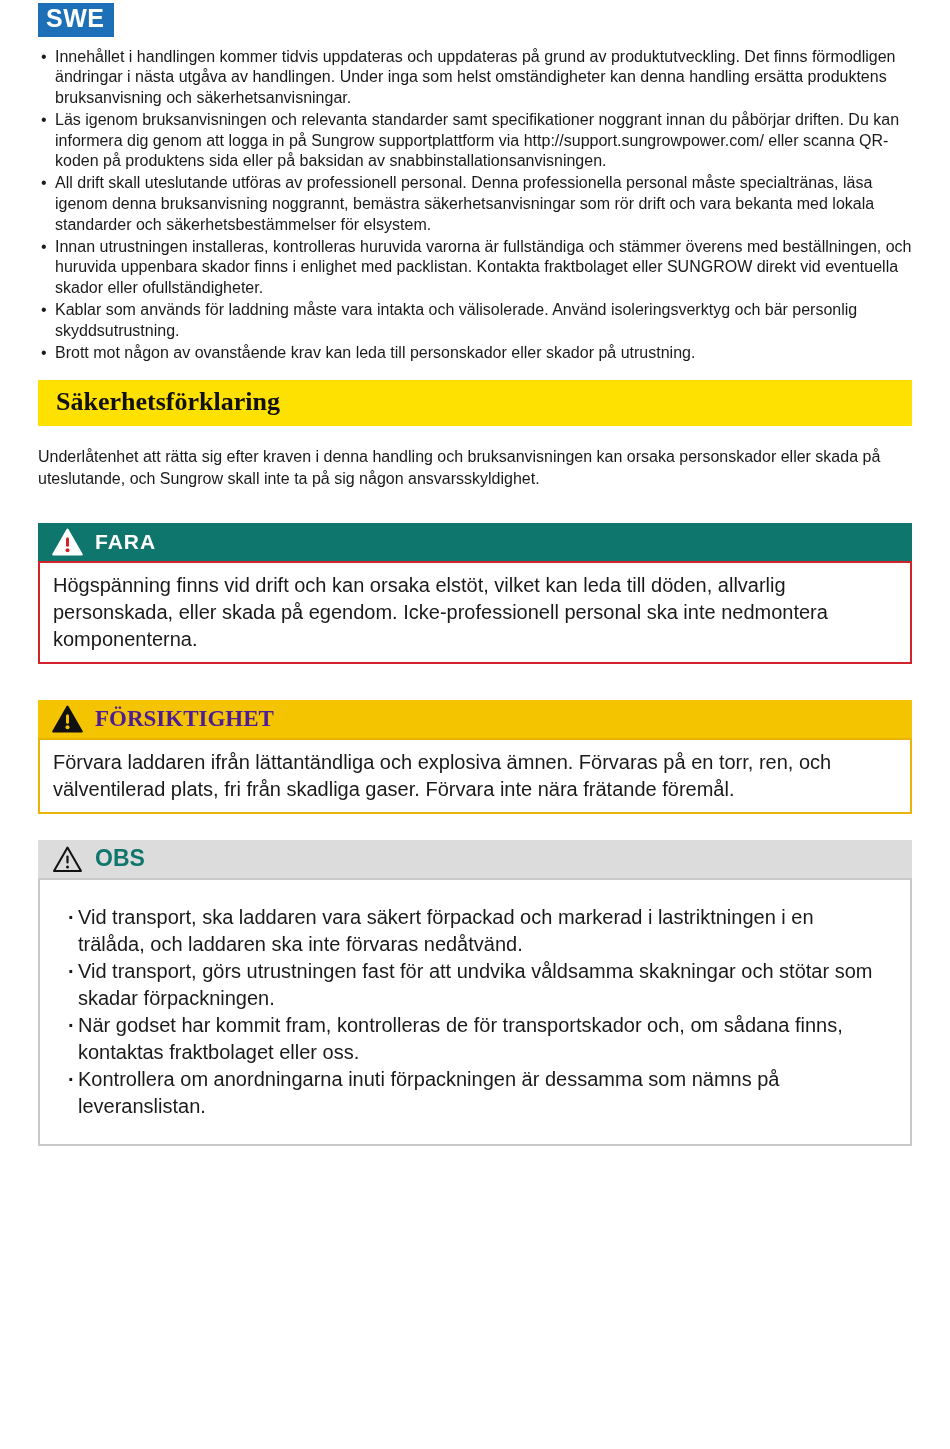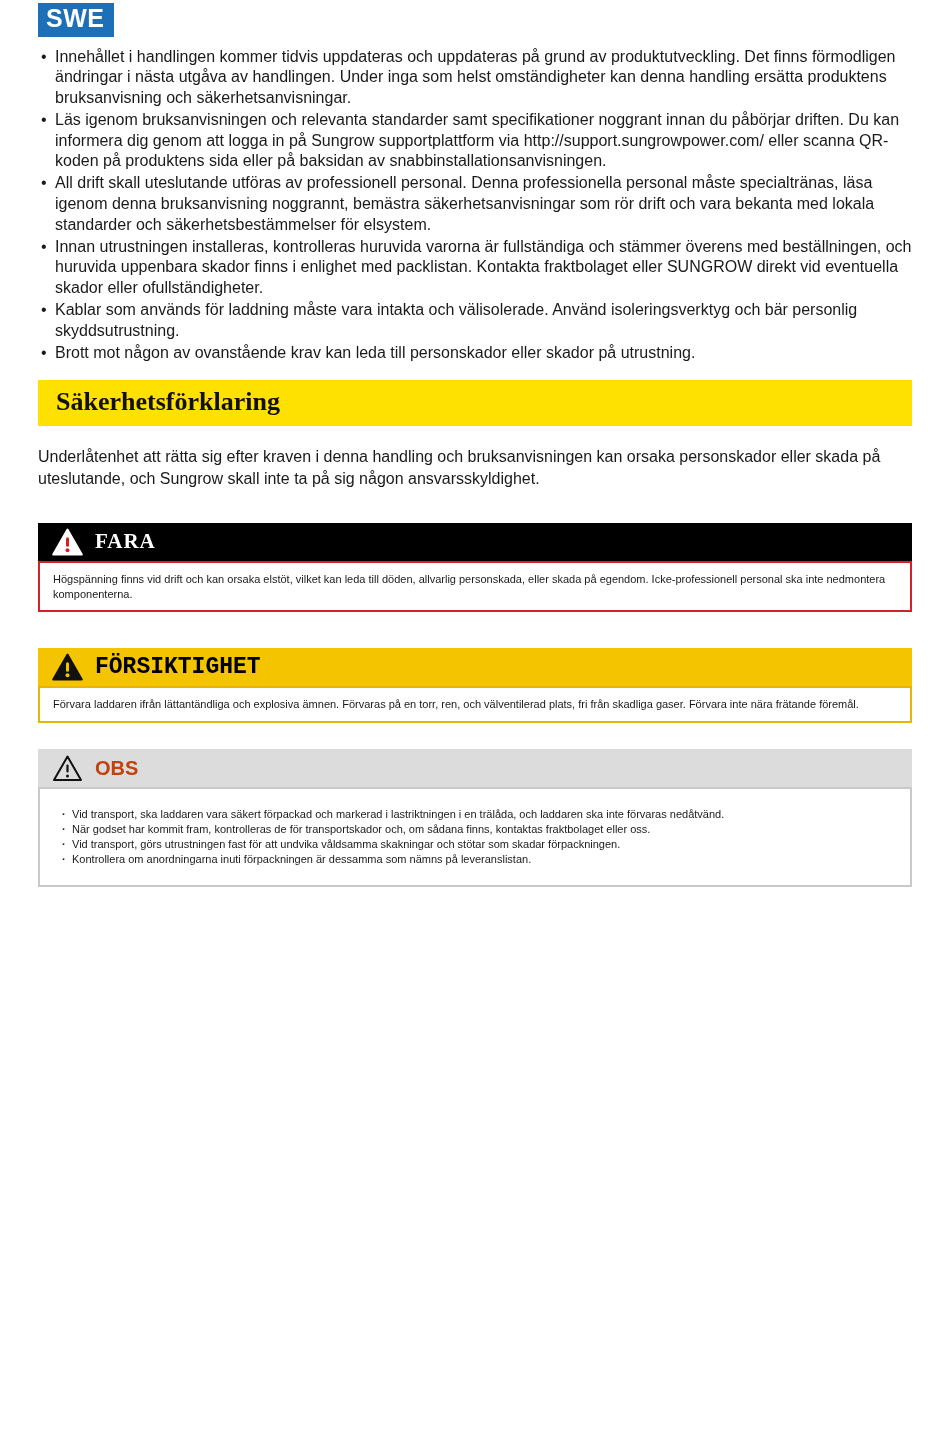--- a/index.html
+++ b/index.html
@@ -69,44 +69,44 @@
   .alert-header {
     display:flex;
     align-items:center;
     gap:12px;
     padding:5px 14px;
     min-height:28px;
     box-sizing:border-box;
   }
   .alert-title { font-weight:bold; }
 
-  .danger .alert-header { background:#000000;font-family:Liberation Serif, serif; }
+  .danger .alert-header { background:#0f766e; }
   .danger .alert-title { color:#ffffff; font-size:21px; letter-spacing:1px; }
   .danger .alert-body { border:2px solid #D2232A; }
 
   .caution .alert-header { background:#F5C400; }
   .caution .alert-title {
-    color:#000000;
-    font-family:Liberation Mono, monospace;
+    color:#4c1d95;
+    font-family:Liberation Serif, serif;
     font-size:23px;
   }
   .caution .alert-body { border:2px solid #eab308; }
 
   .notice .alert-header { background:#DCDCDC; }
-  .notice .alert-title { color:#c2410c; font-size:20px; }
+  .notice .alert-title { color:#0f766e; font-size:23px; }
   .notice .alert-body { border:2px solid #C9C9C9; }
 
   .alert-body {
     background:#ffffff;
     padding:9px 13px;
-    font-size:11px;
+    font-size:20px;
     line-height:1.35;
   }
 
-  .notice-list { list-style:none; margin:9px; padding:0; }
+  .notice-list { list-style:none; margin:15px; padding:0; }
   .notice-list li { position:relative; padding-left:10px; }
   .notice-list li::before {
     content:"\00B7";
     position:absolute;
     left:0; top:0;
     font-weight:bold;
   }
 
   .icon-wrap { display:flex; align-items:center; }
 </style>
@@ -168,20 +168,20 @@
           <path d="M15.5 2.5 L29 26 L2 26 Z" fill="none" stroke="#111111" stroke-width="2" stroke-linejoin="round"></path>
           <rect x="14.4" y="10.5" width="2.2" height="8" rx="1.1" fill="#111111"></rect>
           <circle cx="15.5" cy="22" r="1.5" fill="#111111"></circle>
         </svg>
       </span>
       <span class="alert-title">OBS</span>
     </div>
     <div class="alert-body">
       <ul class="notice-list">
         <li>Vid transport, ska laddaren vara säkert förpackad och markerad i lastriktningen i en trälåda, och laddaren ska inte förvaras nedåtvänd.</li>
+        <li>Vid transport, görs utrustningen fast för att undvika våldsamma skakningar och stötar som skadar förpackningen.</li>
         <li>När godset har kommit fram, kontrolleras de för transportskador och, om sådana finns, kontaktas fraktbolaget eller oss.</li>
-        <li>Vid transport, görs utrustningen fast för att undvika våldsamma skakningar och stötar som skadar förpackningen.</li>
         <li>Kontrollera om anordningarna inuti förpackningen är dessamma som nämns på leveranslistan.</li>
       </ul>
     </div>
   </div>
 
 </div>
 
 </body></html>

